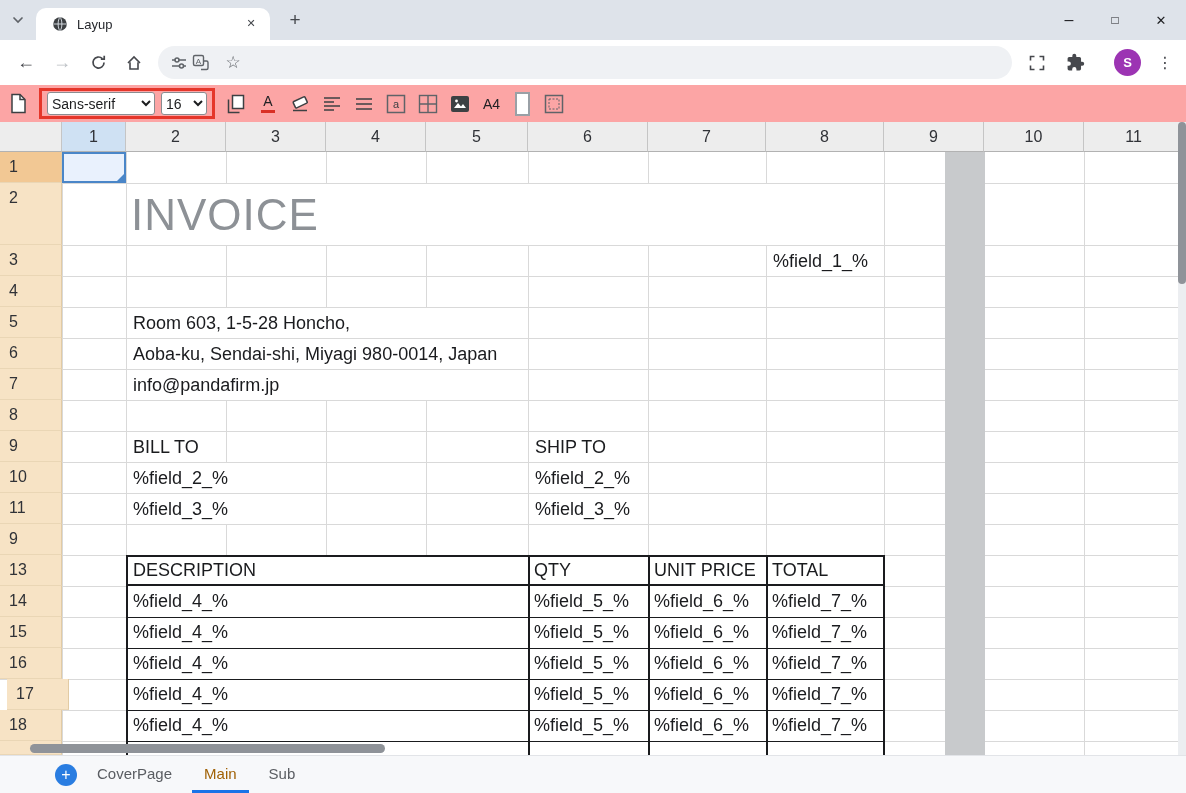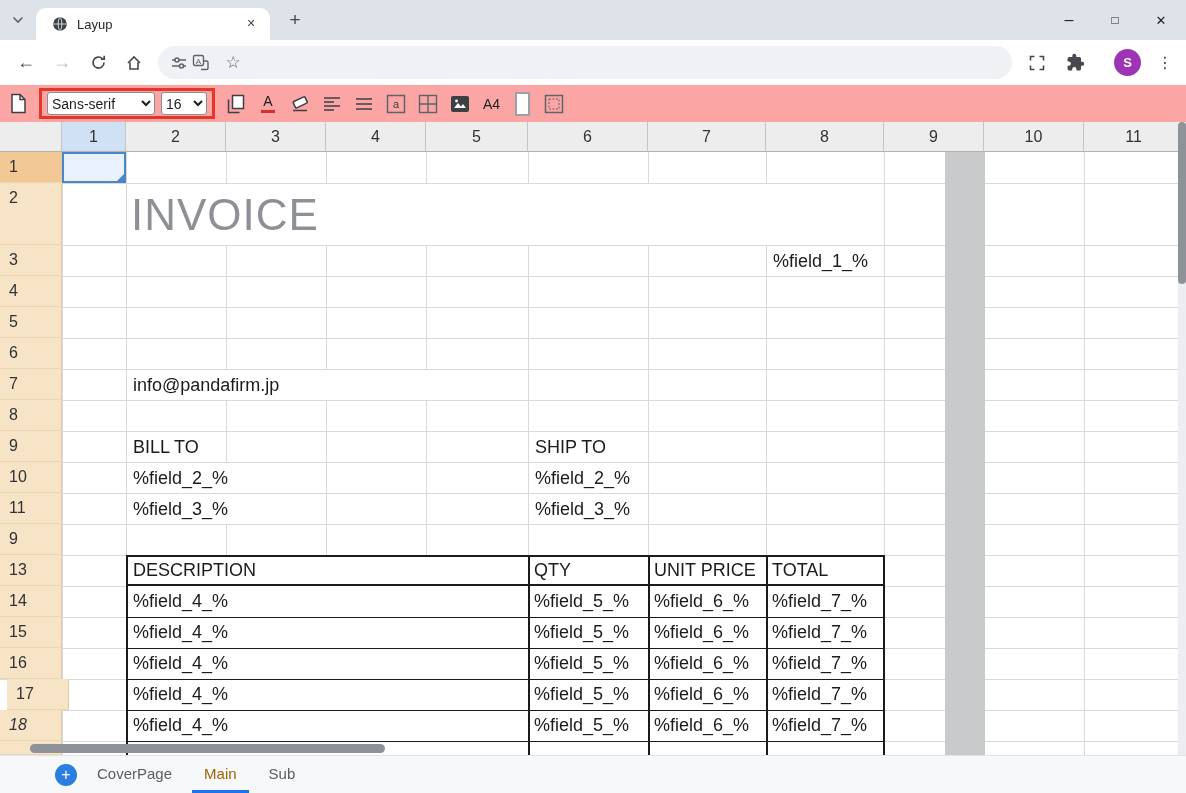--- a/index.html
+++ b/index.html
@@ -289,27 +289,29 @@
     <div class="row-header" style="left: 0px; top: 278px; width: 62px; height: 31px;">8</div>
     <div class="row-header" style="left: 0px; top: 309px; width: 62px; height: 31px;">9</div>
     <div class="row-header" style="left: 0px; top: 340px; width: 62px; height: 31px;">10</div>
     <div class="row-header" style="left: 0px; top: 371px; width: 62px; height: 31px;">11</div>
     <div class="row-header" style="left: 0px; top: 402px; width: 62px; height: 31px;">9</div>
     <div class="row-header" style="left: 0px; top: 433px; width: 62px; height: 31px;">13</div>
     <div class="row-header" style="left: 0px; top: 464px; width: 62px; height: 31px;">14</div>
     <div class="row-header" style="left: 0px; top: 495px; width: 62px; height: 31px;">15</div>
     <div class="row-header" style="left: 0px; top: 526px; width: 62px; height: 31px;">16</div>
     <div class="row-header" style="left: 7px; top: 557px; width: 62px; height: 31px;">17</div>
-    <div class="row-header" style="left: 0px; top: 588px; width: 62px; height: 31px; font-style: italic;">18</div>
+    <div class="row-header" style="left: 0px; top: 588px; width: 62px; height: 31px;">18</div>
     <div class="row-header" style="left: 0px; top: 619px; width: 62px; height: 14px;"></div>
     <div class="selection" style="left: 62px; top: 30px; width: 64px; height: 31px;">
       <div class="fill-handle"></div>
     </div>
     <div class="cell-text invoice-title" style="left: 127px; top: 62px; width: 757px; height: 61px; line-height: 61px;">INVOICE</div>
     <div class="cell-text" style="left: 767px; top: 124px; height: 30px; line-height: 30px;">%field_1_%</div>
+    <div class="cell-text" style="left: 127px; top: 186px; width: 401px; height: 30px; line-height: 30px;">Room 603, 1-5-28 Honcho,</div>
+    <div class="cell-text" style="left: 127px; top: 217px; width: 401px; height: 30px; line-height: 30px;">Aoba-ku, Sendai-shi, Miyagi 980-0014, Japan</div>
     <div class="cell-text" style="left: 127px; top: 248px; width: 401px; height: 30px; line-height: 30px;">info@pandafirm.jp</div>
     <div class="cell-text" style="left: 127px; top: 310px; height: 30px; line-height: 30px;">BILL TO</div>
     <div class="cell-text" style="left: 529px; top: 310px; height: 30px; line-height: 30px;">SHIP TO</div>
     <div class="cell-text" style="left: 127px; top: 341px; height: 30px; line-height: 30px;">%field_2_%</div>
     <div class="cell-text" style="left: 529px; top: 341px; height: 30px; line-height: 30px;">%field_2_%</div>
     <div class="cell-text" style="left: 127px; top: 372px; height: 30px; line-height: 30px;">%field_3_%</div>
     <div class="cell-text" style="left: 529px; top: 372px; height: 30px; line-height: 30px;">%field_3_%</div>
     <div class="twhite" style="left: 126px; top: 433px; width: 758px; height: 200px;"></div>
     <div class="tline" style="left: 126px; top: 433px; width: 759px; height: 2px;"></div>
     <div class="tline" style="left: 126px; top: 433px; width: 2px; height: 200px;"></div>

